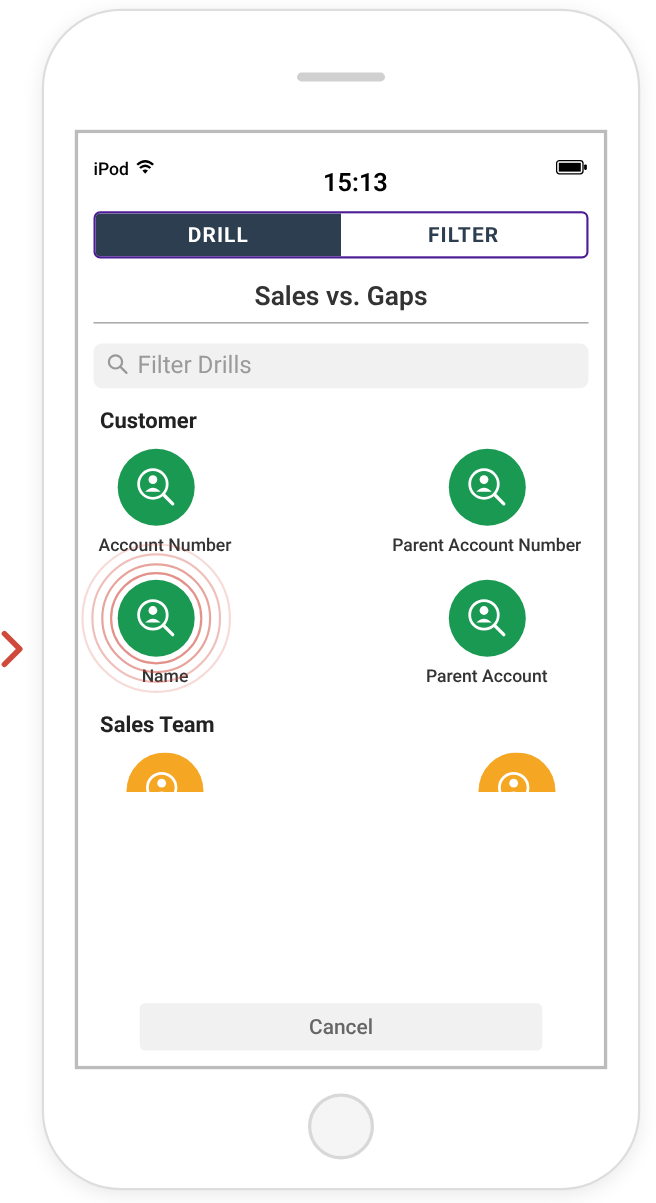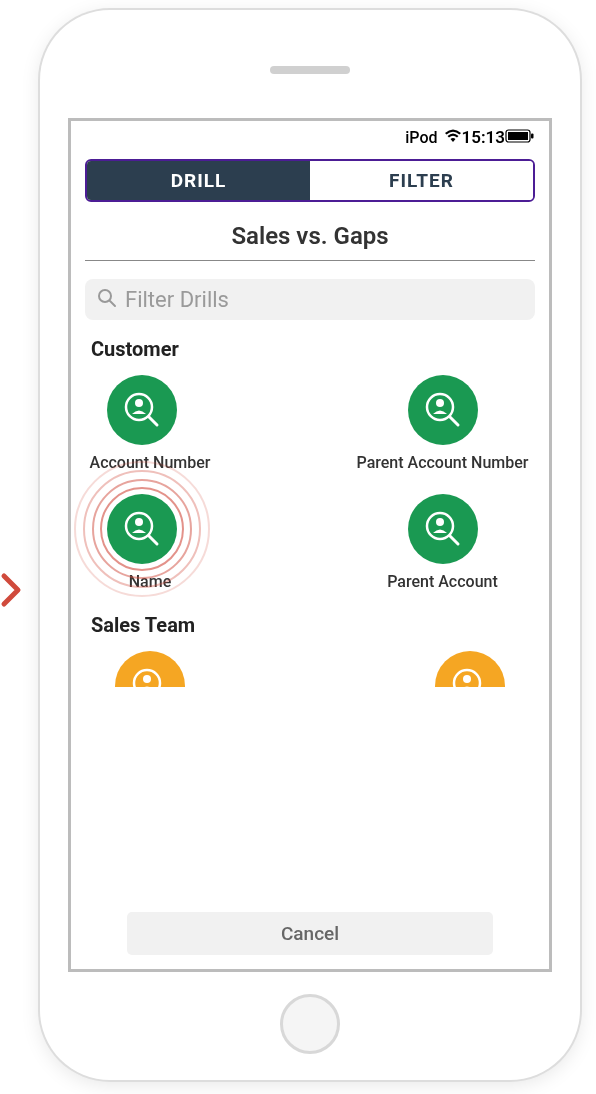--- a/index.html
+++ b/index.html
@@ -58,34 +58,35 @@
       right: 28px;
       bottom: 108px;
       background: #fff;
       border: 3px solid #bcbcbc;
       overflow: hidden;
       display: flex;
       flex-direction: column;
     }
     .status-bar {
       display: flex;
-      justify-content: flex-end;
+      justify-content: space-between;
       align-items: center;
       padding: 6px 14px 4px;
       font-size: 16px;
       font-weight: 500;
     }
     .status-left {
       display: flex;
       align-items: center;
       gap: 6px;
     }
     .status-center {
       font-weight: 600;
-      font-size: 17px;
+      font-size: 23px;
+      margin-top: 26px;
     }
     .tabs {
       display: flex;
       margin: 8px 14px;
       border: 2px solid #4c1d95;
       border-radius: 6px;
       overflow: hidden;
     }
     .tab {
       flex: 1;

